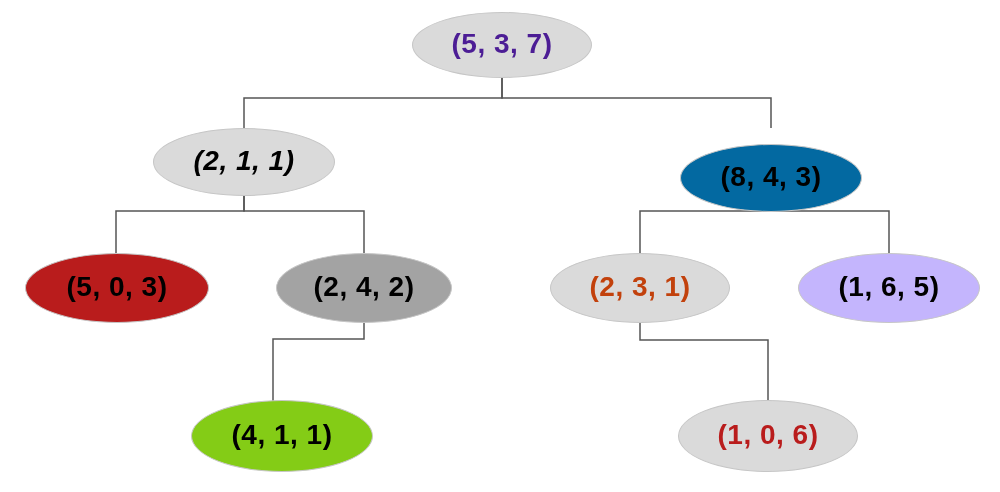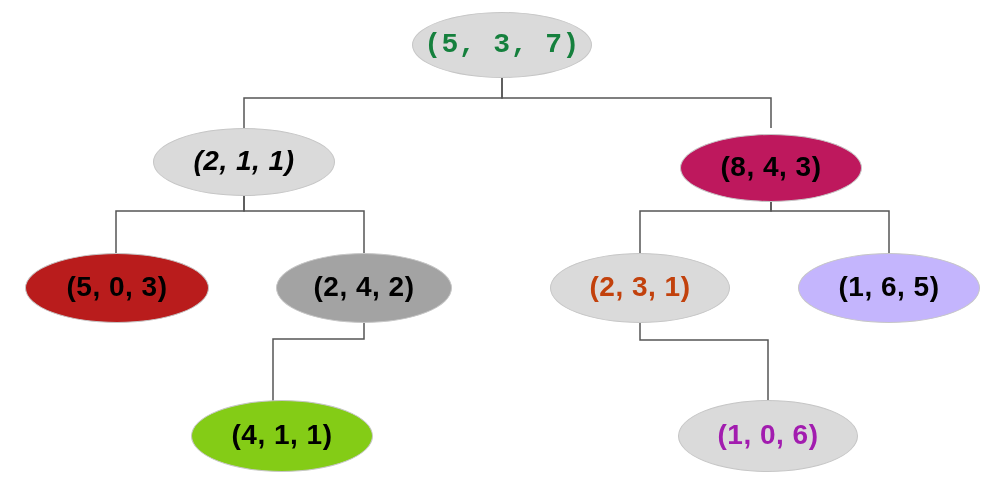--- a/index.html
+++ b/index.html
@@ -51,40 +51,40 @@
       <polyline points="502,78 502,98 771,98 771,128" fill="none" stroke="#565656" stroke-width="1.5"></polyline>
       <polyline points="244,196 244,211 116,211 116,254" fill="none" stroke="#565656" stroke-width="1.5"></polyline>
       <polyline points="244,196 244,211 364,211 364,254" fill="none" stroke="#565656" stroke-width="1.5"></polyline>
       <polyline points="771,196 771,211 640,211 640,254" fill="none" stroke="#565656" stroke-width="1.5"></polyline>
       <polyline points="771,196 771,211 889,211 889,254" fill="none" stroke="#565656" stroke-width="1.5"></polyline>
       <polyline points="364,323 364,339 273,339 273,401" fill="none" stroke="#565656" stroke-width="1.5"></polyline>
       <polyline points="640,323 640,340 768,340 768,401" fill="none" stroke="#565656" stroke-width="1.5"></polyline>
     </svg>
   <div>
       <div class="node" style="left: 412px; top: 12px; width: 180px; height: 66px; background: rgb(218, 218, 218); border-color: rgb(198, 198, 198);">
-        <span style="color: #15803d; font-family: Liberation Mono, monospace;">(5, 3, 7)</span>
+        <span style="color: #4c1d95;">(5, 3, 7)</span>
       </div>
       <div class="node" style="left: 153px; top: 128px; width: 182px; height: 68px; background: rgb(218, 218, 218); border-color: rgb(198, 198, 198);">
         <span style="color: rgb(0, 0, 0); font-style: italic;">(2, 1, 1)</span>
       </div>
-      <div class="node" style="left: 680px; top: 134px; width: 182px; height: 68px; background: #be185d; border-color: rgb(198, 198, 198);">
+      <div class="node" style="left: 680px; top: 144px; width: 182px; height: 68px; background: #0369a1; border-color: rgb(198, 198, 198);">
         <span style="color: rgb(0, 0, 0);">(8, 4, 3)</span>
       </div>
       <div class="node" style="left: 25px; top: 253px; width: 184px; height: 70px; background: #b91c1c; border-color: rgb(198, 198, 198);">
         <span style="color: rgb(0, 0, 0);">(5, 0, 3)</span>
       </div>
       <div class="node" style="left: 276px; top: 253px; width: 176px; height: 70px; background: #a3a3a3; border-color: rgb(198, 198, 198);">
         <span style="color: rgb(0, 0, 0);">(2, 4, 2)</span>
       </div>
       <div class="node" style="left: 550px; top: 253px; width: 180px; height: 70px; background: rgb(218, 218, 218); border-color: rgb(198, 198, 198);">
         <span style="color: #c2410c;">(2, 3, 1)</span>
       </div>
       <div class="node" style="left: 798px; top: 253px; width: 182px; height: 70px; background: #c4b5fd; border-color: rgb(198, 198, 198);">
         <span style="color: rgb(0, 0, 0);">(1, 6, 5)</span>
       </div>
       <div class="node" style="left: 191px; top: 400px; width: 182px; height: 72px; background: #84cc16; border-color: rgb(198, 198, 198);">
         <span style="color: rgb(0, 0, 0);">(4, 1, 1)</span>
       </div>
       <div class="node" style="left: 678px; top: 400px; width: 180px; height: 72px; background: rgb(218, 218, 218); border-color: rgb(198, 198, 198);">
-        <span style="color: #a21caf;">(1, 0, 6)</span>
+        <span style="color: #b91c1c;">(1, 0, 6)</span>
       </div>
     </div>
 </div>
 
 </body></html>

